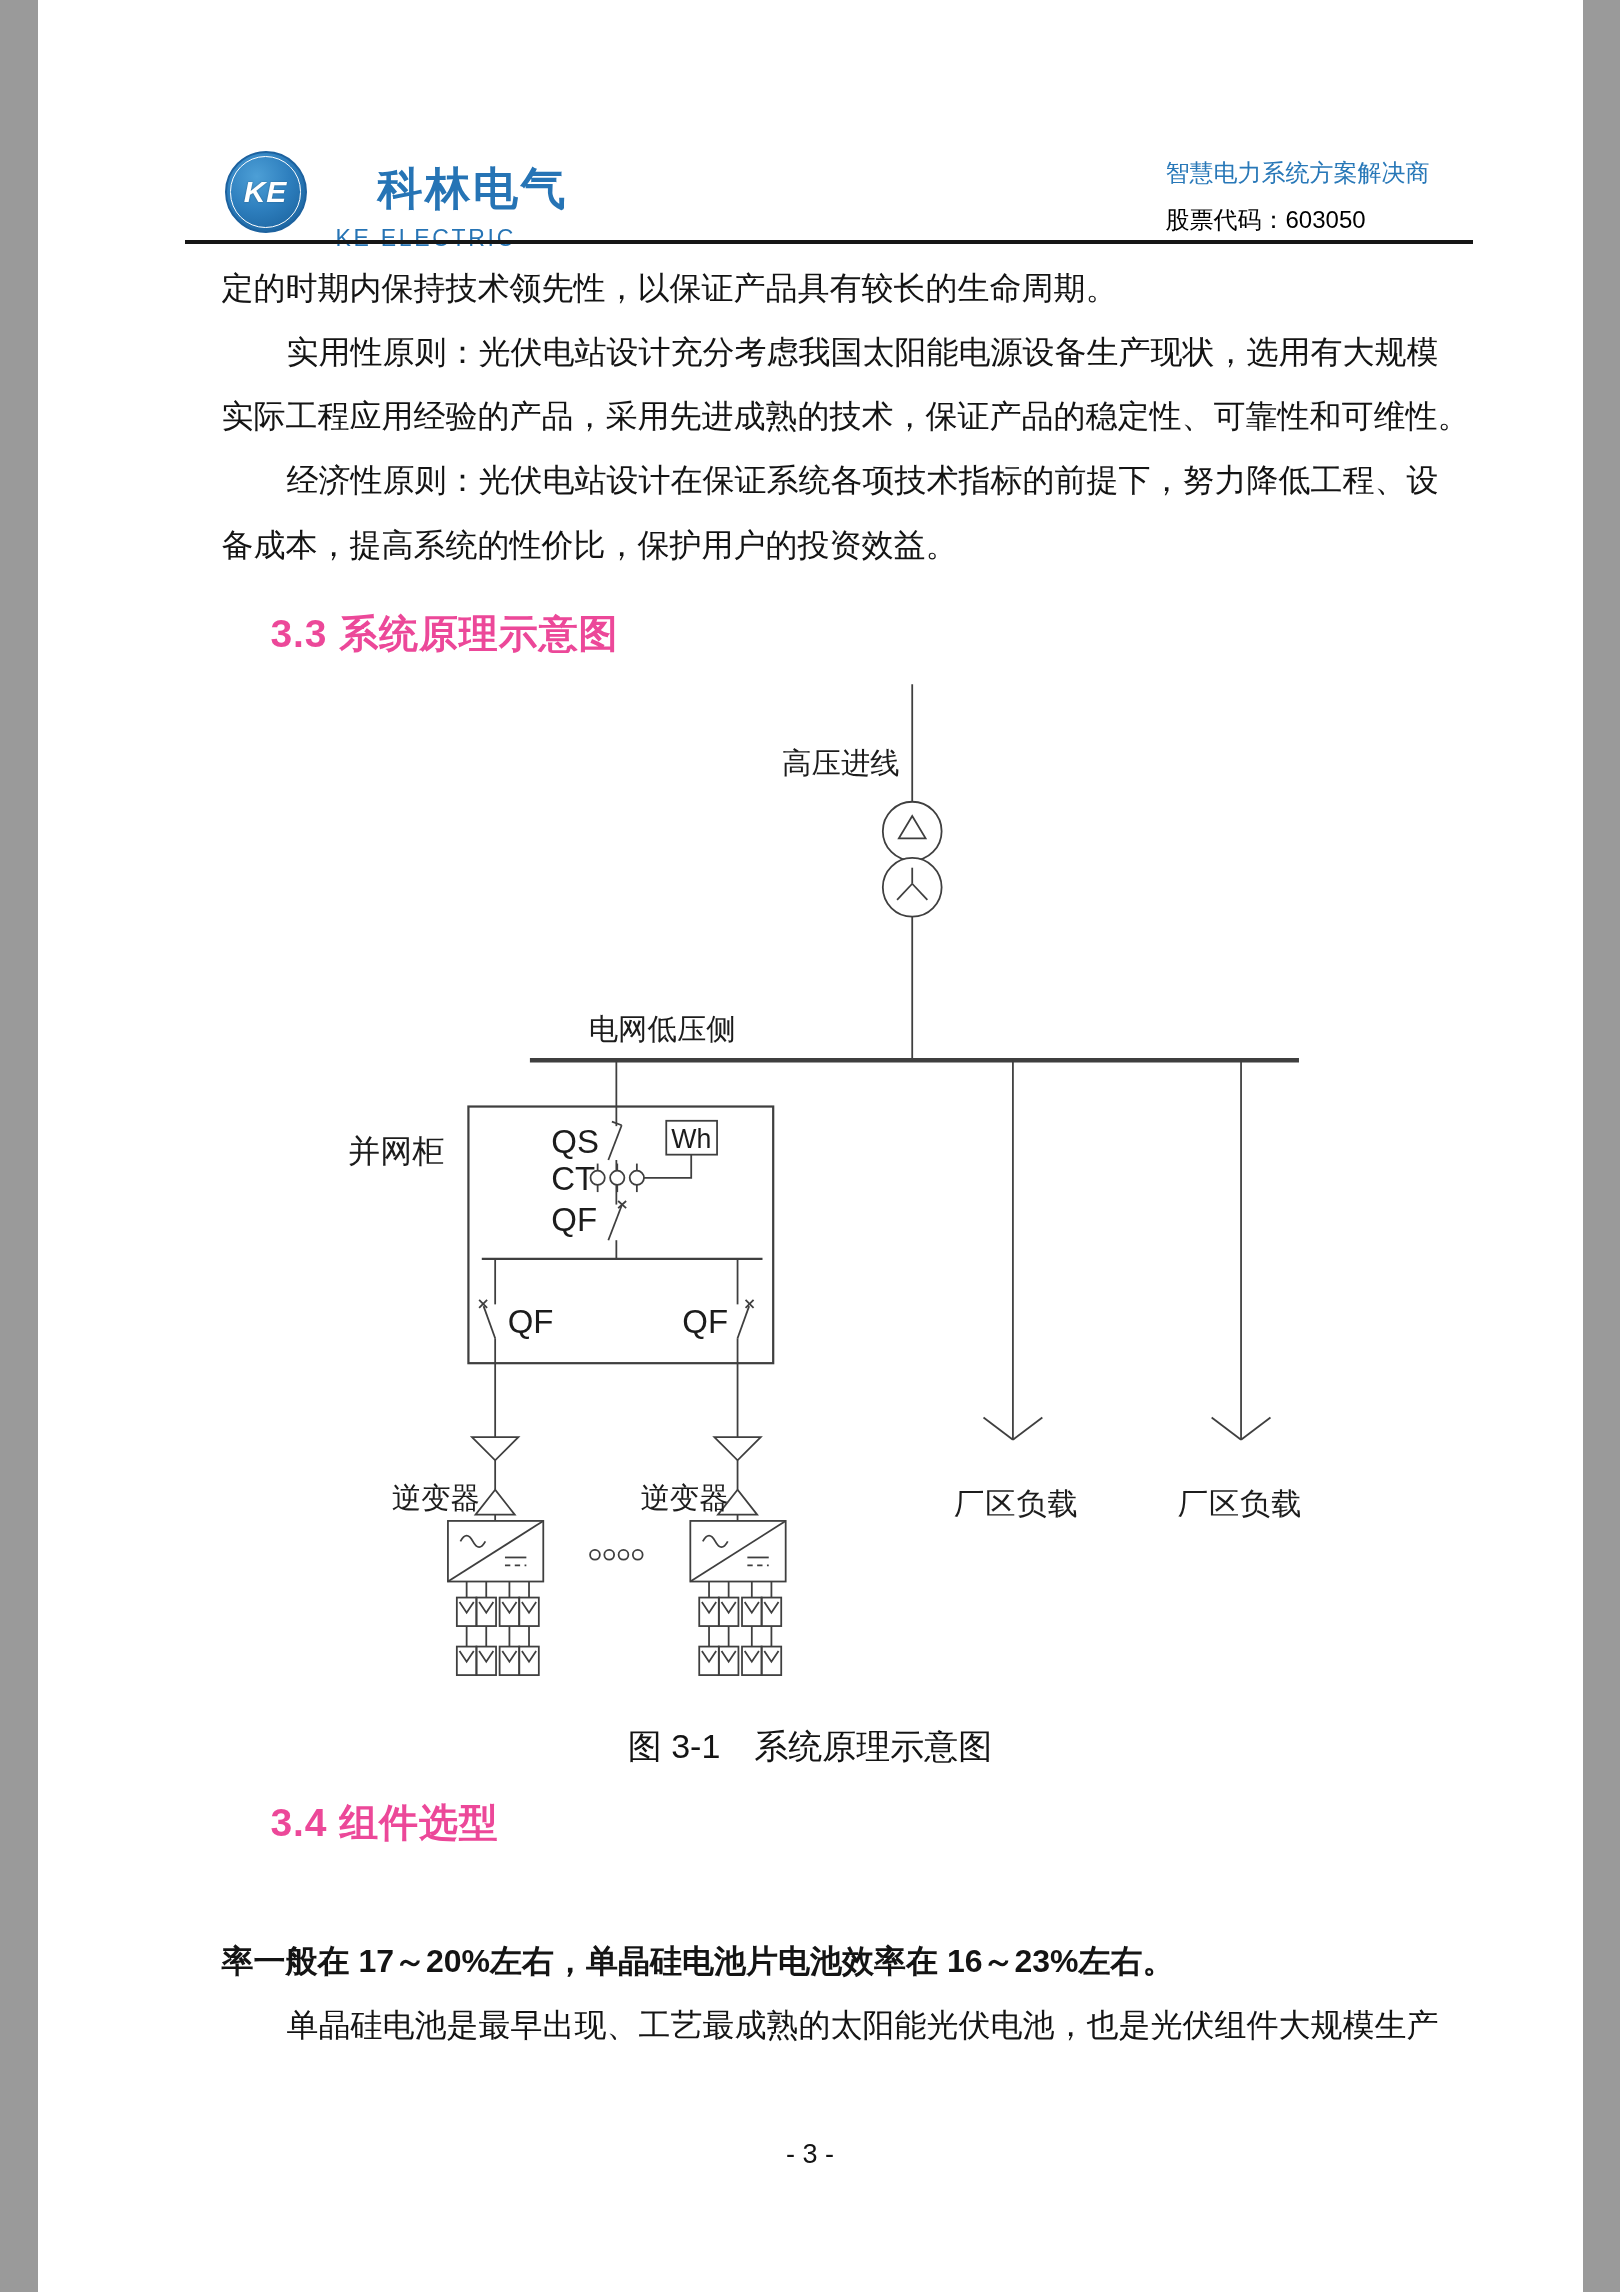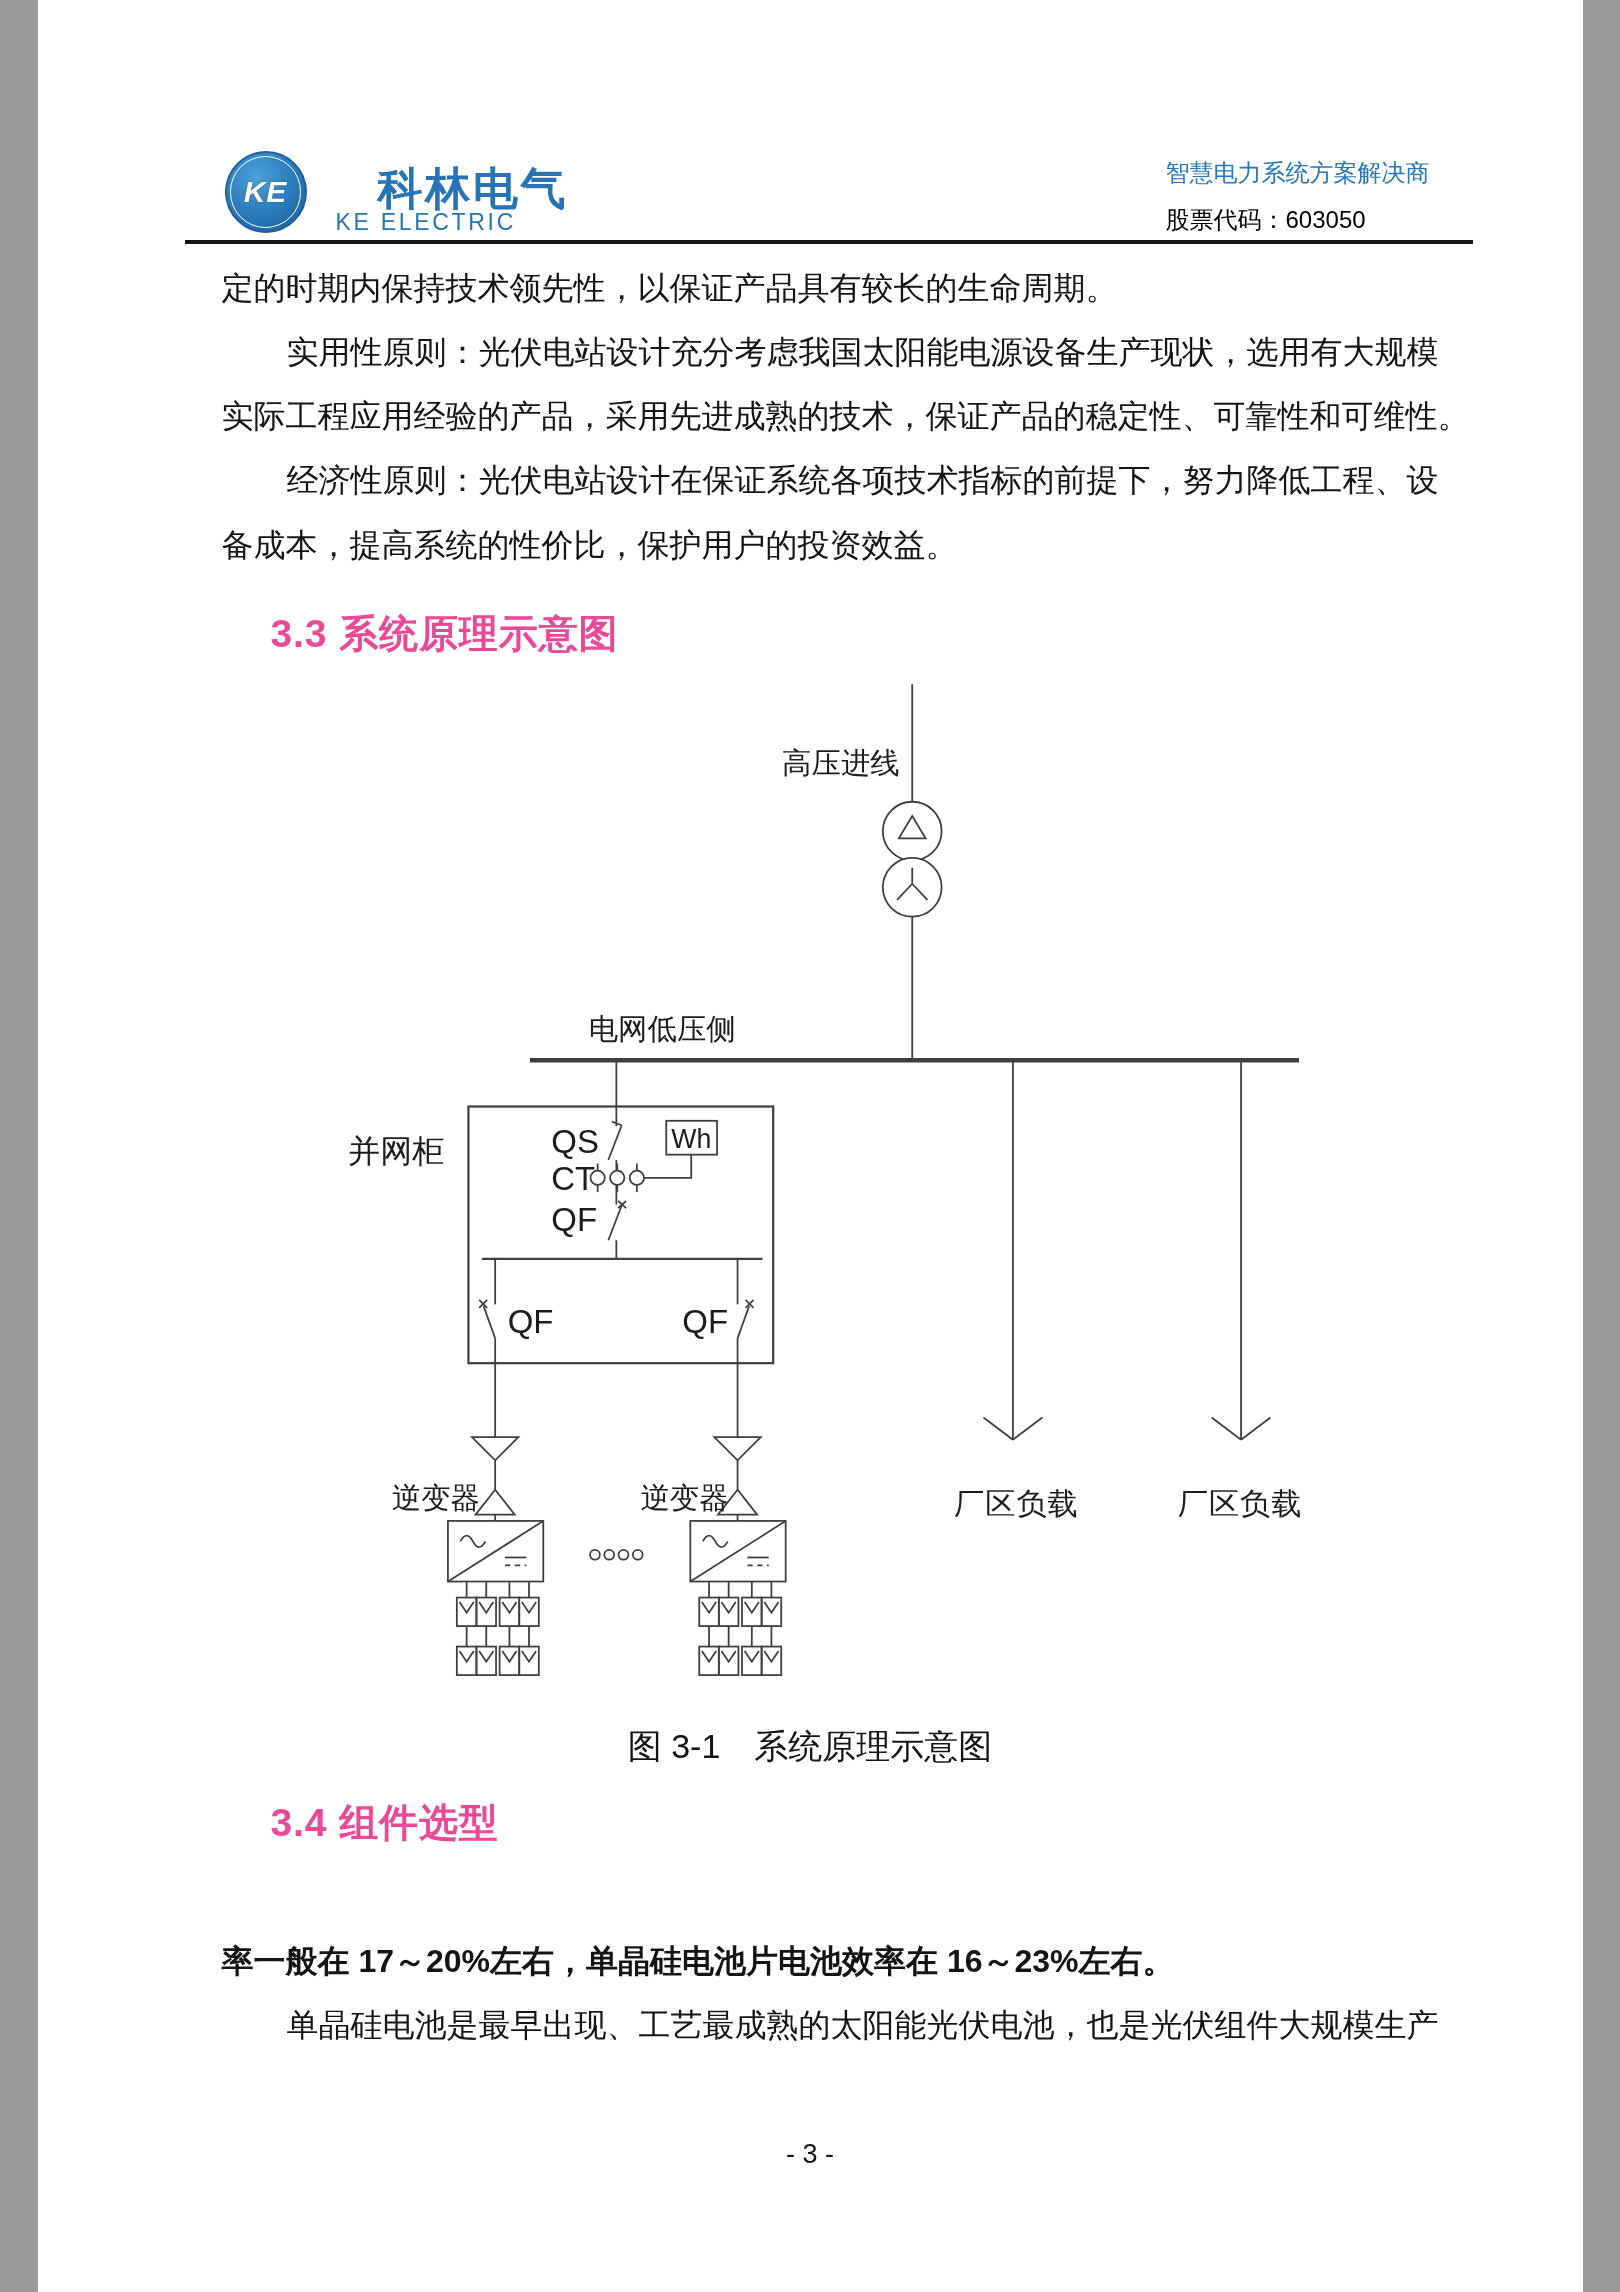--- a/index.html
+++ b/index.html
@@ -23,21 +23,21 @@
     display:flex;align-items:center;justify-content:center;
   }
   .logo-badge .ring{
     position:absolute;inset:5.3px;border:1.8px solid #ffffff;border-radius:50%;
   }
   .logo-badge .ke{
     color:#ffffff;font-weight:bold;font-style:italic;font-size:30px;letter-spacing:0.9px;
     text-shadow:0 0 1.8px rgba(0,0,0,.35);
   }
   .brand-cn{font-size:45px;font-weight:bold;color:#2674b5;letter-spacing:2.7px;white-space:pre;}
-  .brand-en{font-size:23px;color:#2674b5;letter-spacing:2.7px;white-space:pre;}
+  .brand-en{font-size:23px;color:#2674b5;letter-spacing:2.7px;white-space:pre;margin-top:16px;}
   .tagline{font-size:24px;color:#2878b8;white-space:pre;}
   .stock{font-size:24px;color:#000000;white-space:pre;}
   .rule{background:#161616;}
   svg text{font-family:"Liberation Sans","DejaVu Sans",sans-serif;fill:#1c1c1c;}
 </style>
 </head>
 <body>
 
 <div class="page">
 

